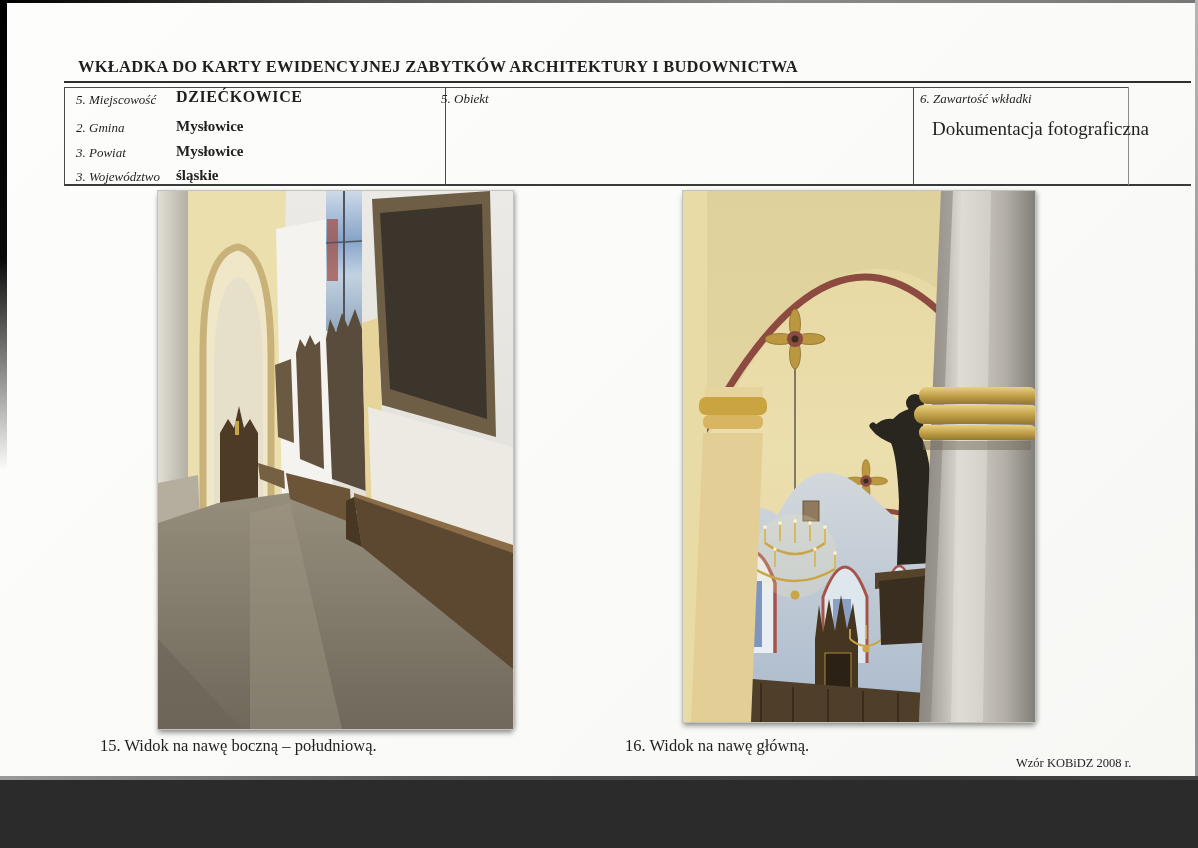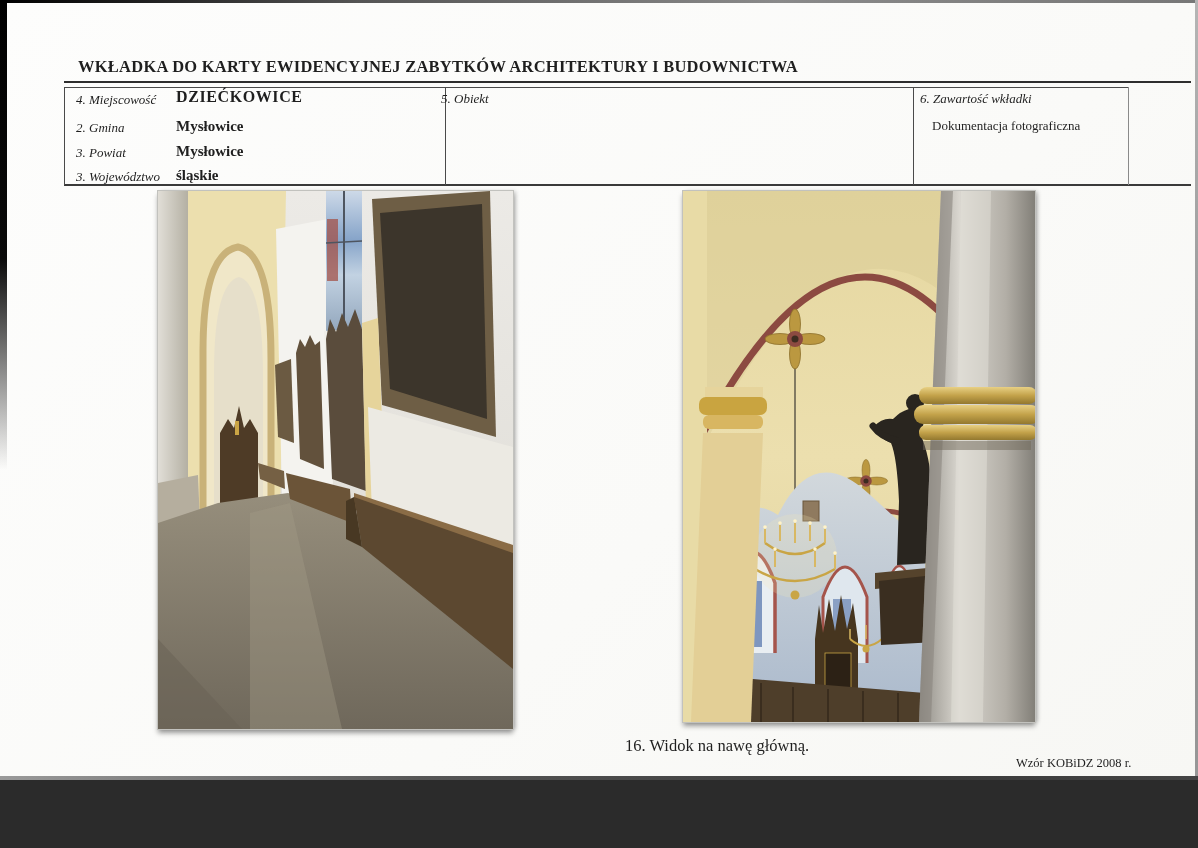--- a/index.html
+++ b/index.html
@@ -19,21 +19,21 @@
   .edge-bottom{left:0;bottom:0;width:1198px;height:4px;
     background:linear-gradient(to right,#9a9a9a 0%,#565656 35%,#3a3a3a 75%,#444 100%);}
   
   .doc-title{left:78px;top:57px;font-size:16.5px;font-weight:bold;letter-spacing:.25px;white-space:nowrap;}
   .rule{background:#2e2e2e;}
   
   .lbl{font-style:italic;font-size:13px;white-space:nowrap;}
   .val{font-weight:bold;font-size:15px;white-space:nowrap;}
   .val-big{font-weight:bold;font-size:16px;letter-spacing:.6px;white-space:nowrap;}
   .obj-val{font-weight:bold;font-size:15.5px;line-height:1.5;text-align:center;}
-  .content-val{font-size:13px;white-space:nowrap;}
+  .content-val{font-size:19px;white-space:nowrap;}
   
   .photo{box-shadow:0 4px 5px rgba(0,0,0,.38),3px 0 4px rgba(0,0,0,.18);
     outline:1px solid #c2c2be;background:#ddd;}
   .photo svg{display:block;width:100%;height:100%;}
   
   .caption{font-size:16.5px;white-space:nowrap;}
   .footer-note{font-size:12.5px;white-space:nowrap;}
 </style>
 </head>
 <body>
@@ -48,21 +48,21 @@
   <div class="abs doc-title">WKŁADKA DO KARTY EWIDENCYJNEJ ZABYTKÓW ARCHITEKTURY I BUDOWNICTWA</div>
   <div class="abs rule" style="left:64px;top:81px;width:1127px;height:2px;"></div>
 
   <div class="abs" style="left:64px;top:87px;width:1065px;height:1px;background:#4a4a4a;"></div>
   <div class="abs" style="left:64px;top:184px;width:1127px;height:2px;background:#3a3a3a;"></div>
   <div class="abs" style="left:64px;top:87px;width:1px;height:98px;background:#4a4a4a;"></div>
   <div class="abs" style="left:445px;top:87px;width:1px;height:98px;background:#4a4a4a;"></div>
   <div class="abs" style="left:913px;top:87px;width:1px;height:98px;background:#4a4a4a;"></div>
   <div class="abs" style="left:1128px;top:87px;width:1px;height:98px;background:#8a8a8a;"></div>
 
-  <div class="abs lbl" style="left:76px;top:92px;">4. Miejscowość</div>
+  <div class="abs lbl" style="left:76px;top:92px;">5. Miejscowość</div>
   <div class="abs val-big" style="left:176px;top:88px;">DZIEĆKOWICE</div>
   <div class="abs lbl" style="left:76px;top:120px;">2. Gmina</div>
   <div class="abs val" style="left:176px;top:118px;">Mysłowice</div>
   <div class="abs lbl" style="left:76px;top:145px;">3. Powiat</div>
   <div class="abs val" style="left:176px;top:143px;">Mysłowice</div>
   <div class="abs lbl" style="left:76px;top:169px;">3. Województwo</div>
   <div class="abs val" style="left:176px;top:167px;">śląskie</div>
 
   <div class="abs lbl" style="left:441px;top:91px;">5. Obiekt</div>
 
@@ -256,17 +256,18 @@
       <polygon points="258,0 352,0 352,531 236,531" fill="url(#p2col)"></polygon>
       <polygon points="258,0 270,0 248,531 236,531" fill="#8a867e" opacity="0.6"></polygon>
       <polygon points="278,0 308,0 300,531 268,531" fill="#e4e1da" opacity="0.5"></polygon>
       <rect x="236" y="196" width="118" height="17" rx="8" fill="url(#p2ring)"></rect>
       <rect x="231" y="214" width="126" height="19" rx="9" fill="url(#p2ring)"></rect>
       <rect x="236" y="234" width="118" height="15" rx="7" fill="url(#p2ring)"></rect>
       <rect x="240" y="250" width="108" height="9" fill="#6f6758" opacity="0.5"></rect>
     </svg>
   </div>
 
+  <div class="abs caption" style="left:100px;top:736px;">15. Widok na nawę boczną – południową.</div>
   <div class="abs caption" style="left:625px;top:736px;">16. Widok na nawę główną.</div>
 
   <div class="abs footer-note" style="left:1016px;top:756px;text-align:center;">Wzór KOBiDZ 2008 r.</div>
 
 </div>
 
 </body></html>

